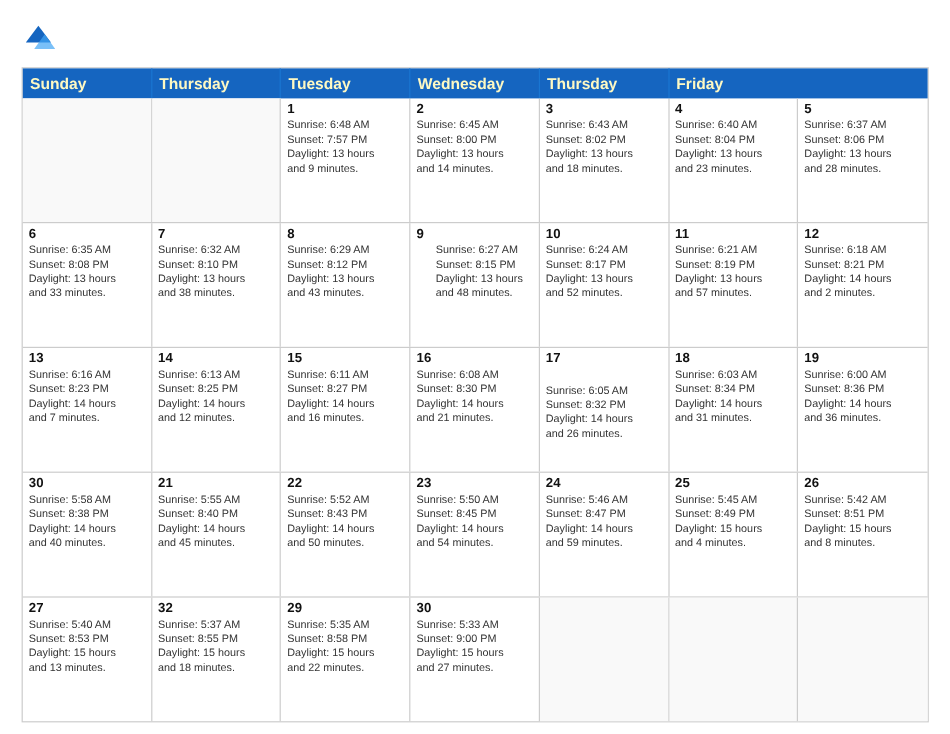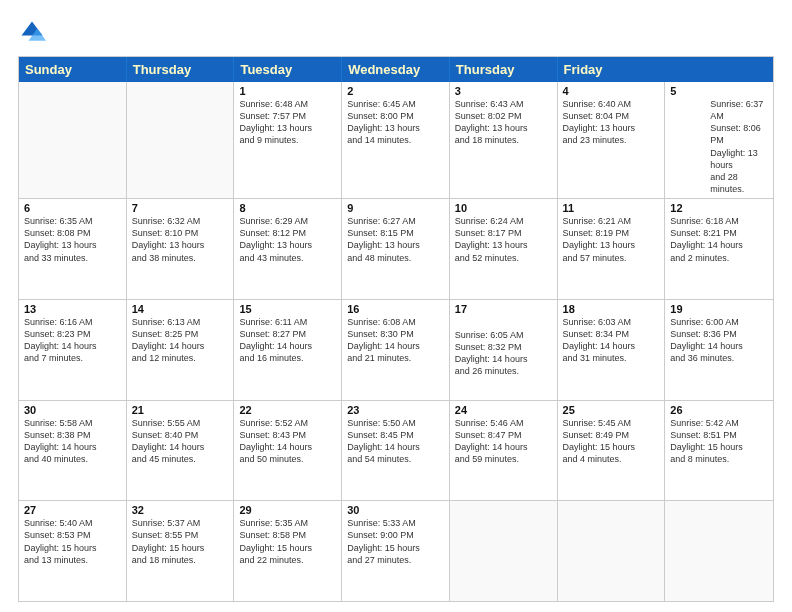--- a/index.html
+++ b/index.html
@@ -171,21 +171,21 @@
           </div>
           <div class="cal-cell">
             <span class="day-num">4</span>
             <div class="cell-text" style="white-space: pre-line;">Sunrise: 6:40 AM
 Sunset: 8:04 PM
 Daylight: 13 hours
 and 23 minutes.</div>
           </div>
           <div class="cal-cell">
             <span class="day-num">5</span>
-            <div class="cell-text" style="white-space: pre-line; margin-left: 40px;">Sunrise: 6:37 AM
+            <div class="cell-text" style="white-space: pre-line;">Sunrise: 6:37 AM
 Sunset: 8:06 PM
 Daylight: 13 hours
 and 28 minutes.</div>
           </div>
         </div>
         <div class="cal-row">
           <div class="cal-cell">
             <span class="day-num">6</span>
             <div class="cell-text" style="white-space: pre-line;">Sunrise: 6:35 AM
 Sunset: 8:08 PM
@@ -201,21 +201,21 @@
           </div>
           <div class="cal-cell">
             <span class="day-num">8</span>
             <div class="cell-text" style="white-space: pre-line;">Sunrise: 6:29 AM
 Sunset: 8:12 PM
 Daylight: 13 hours
 and 43 minutes.</div>
           </div>
           <div class="cal-cell">
             <span class="day-num">9</span>
-            <div class="cell-text" style="white-space: pre-line;">Sunrise: 6:27 AM
+            <div class="cell-text" style="white-space: pre-line; margin-left: 16px;">Sunrise: 6:27 AM
 Sunset: 8:15 PM
 Daylight: 13 hours
 and 48 minutes.</div>
           </div>
           <div class="cal-cell">
             <span class="day-num">10</span>
             <div class="cell-text" style="white-space: pre-line;">Sunrise: 6:24 AM
 Sunset: 8:17 PM
 Daylight: 13 hours
 and 52 minutes.</div>

